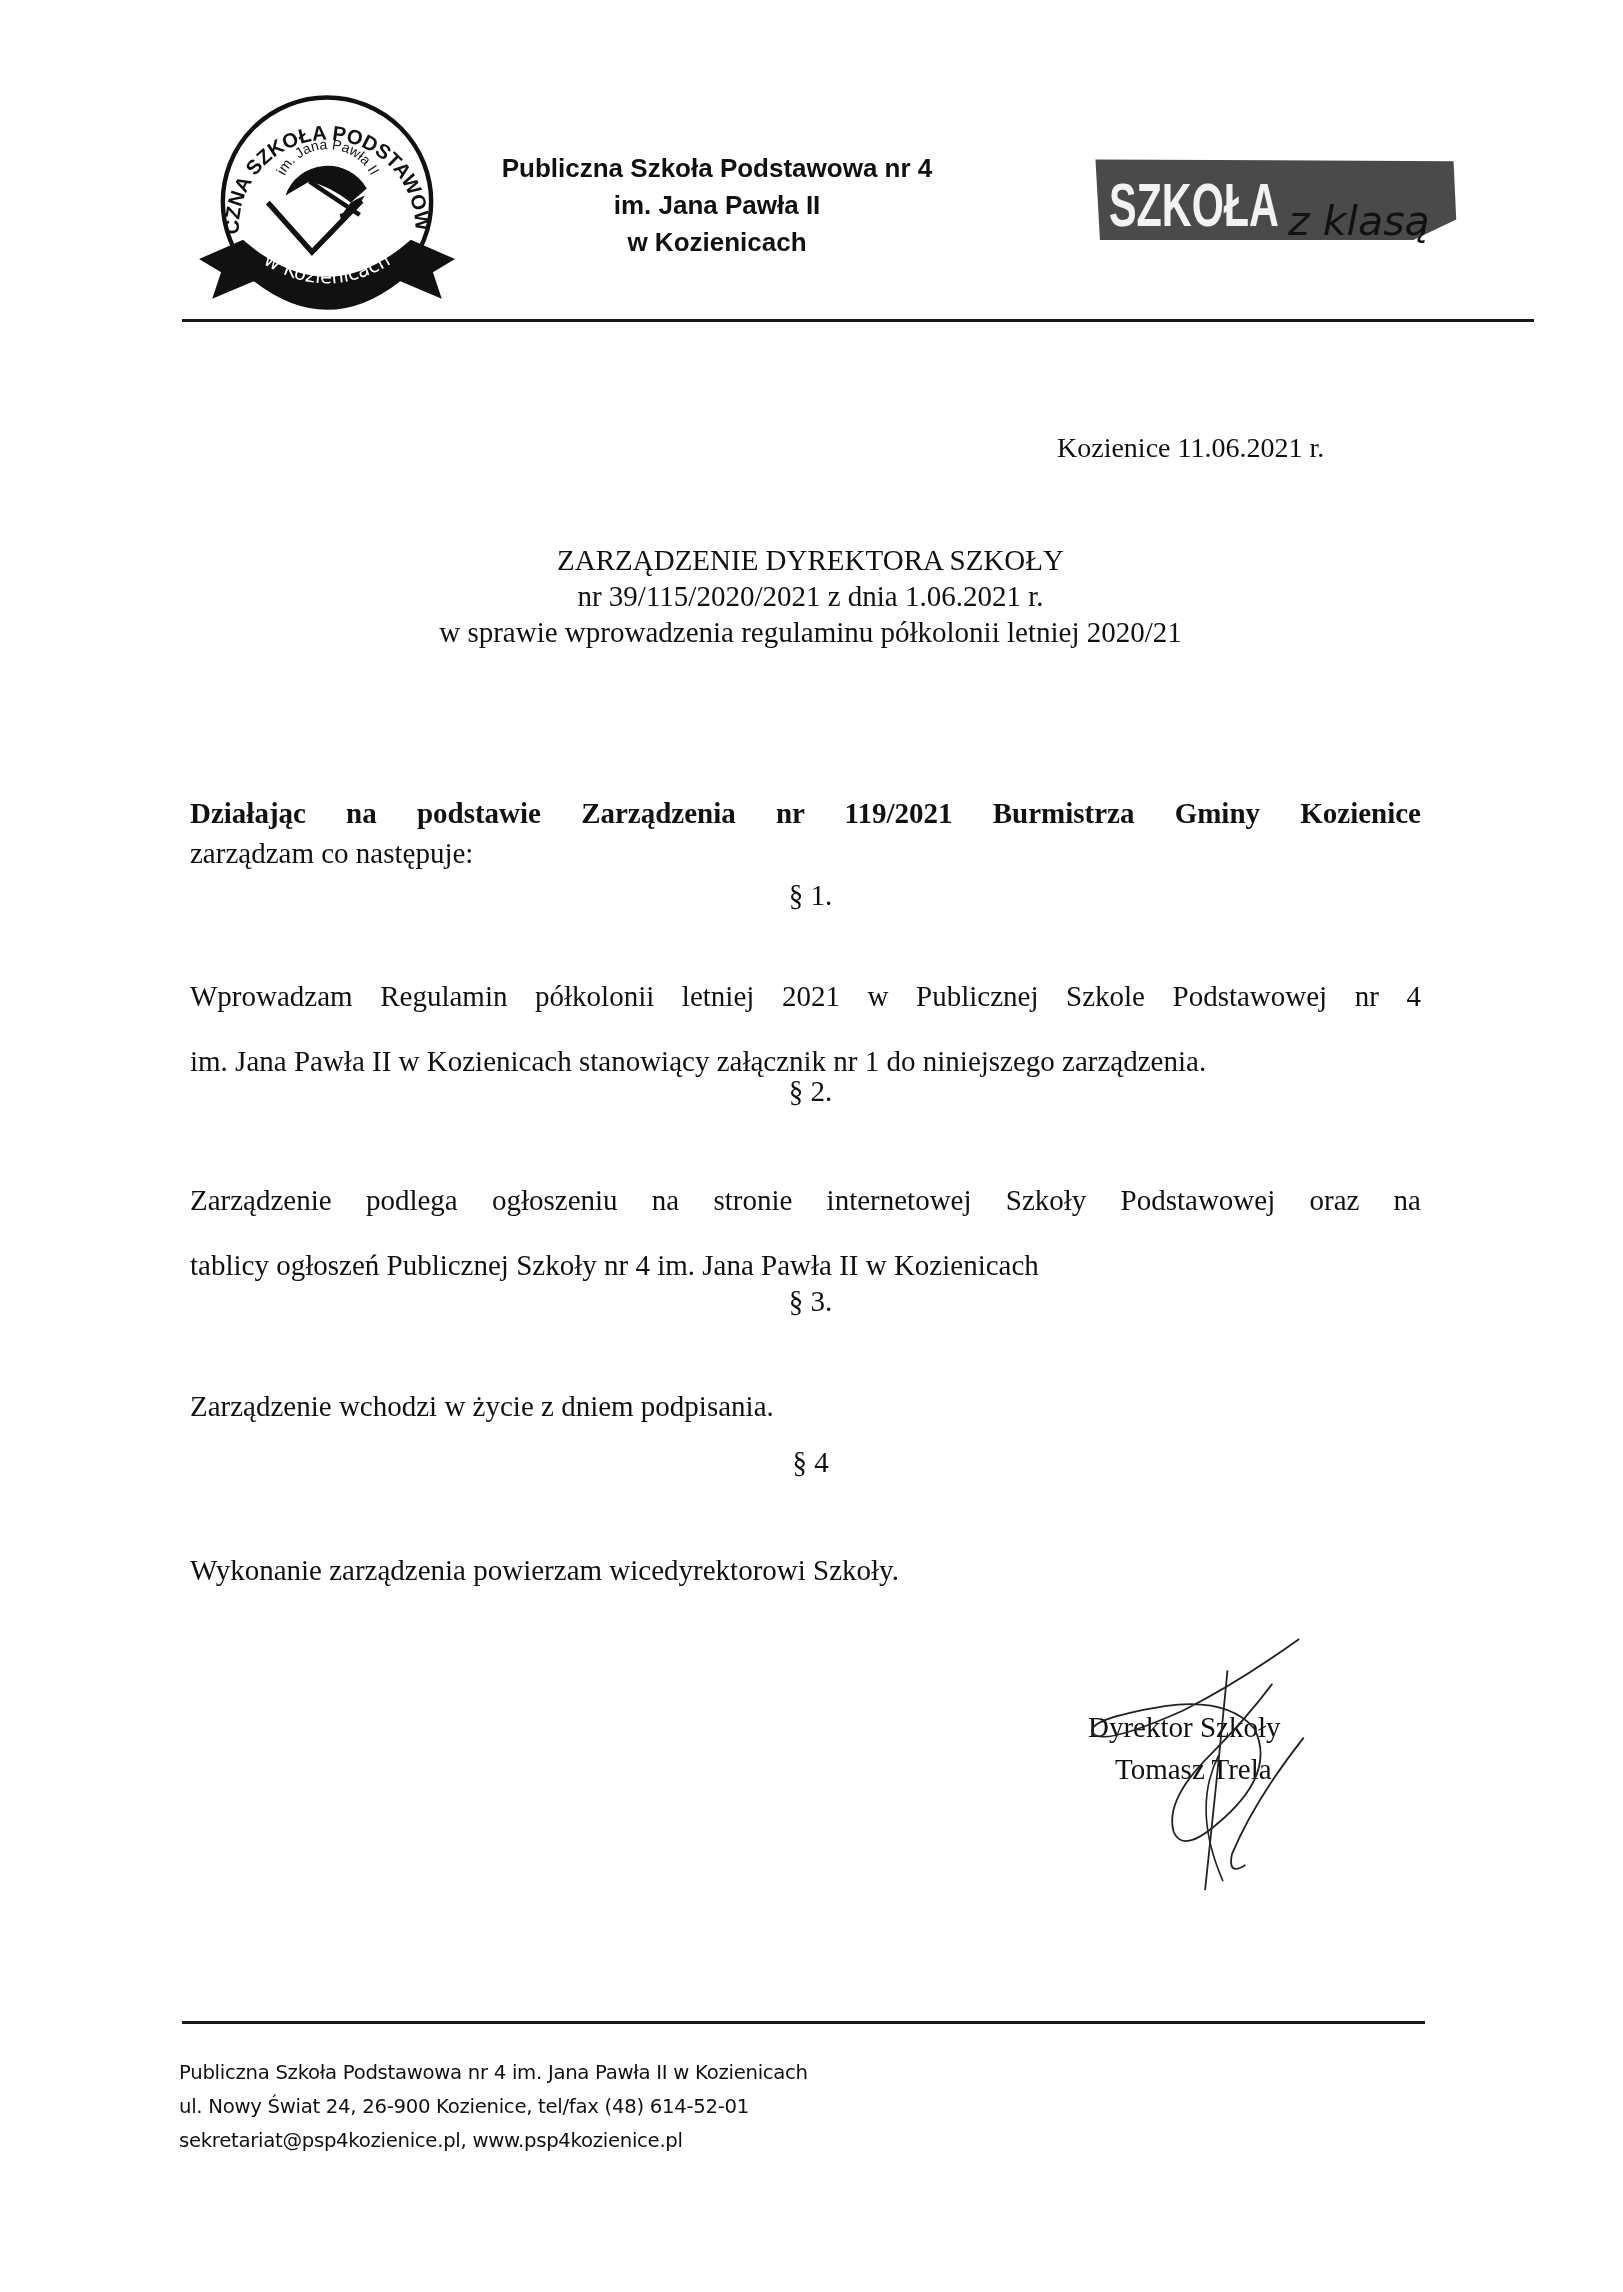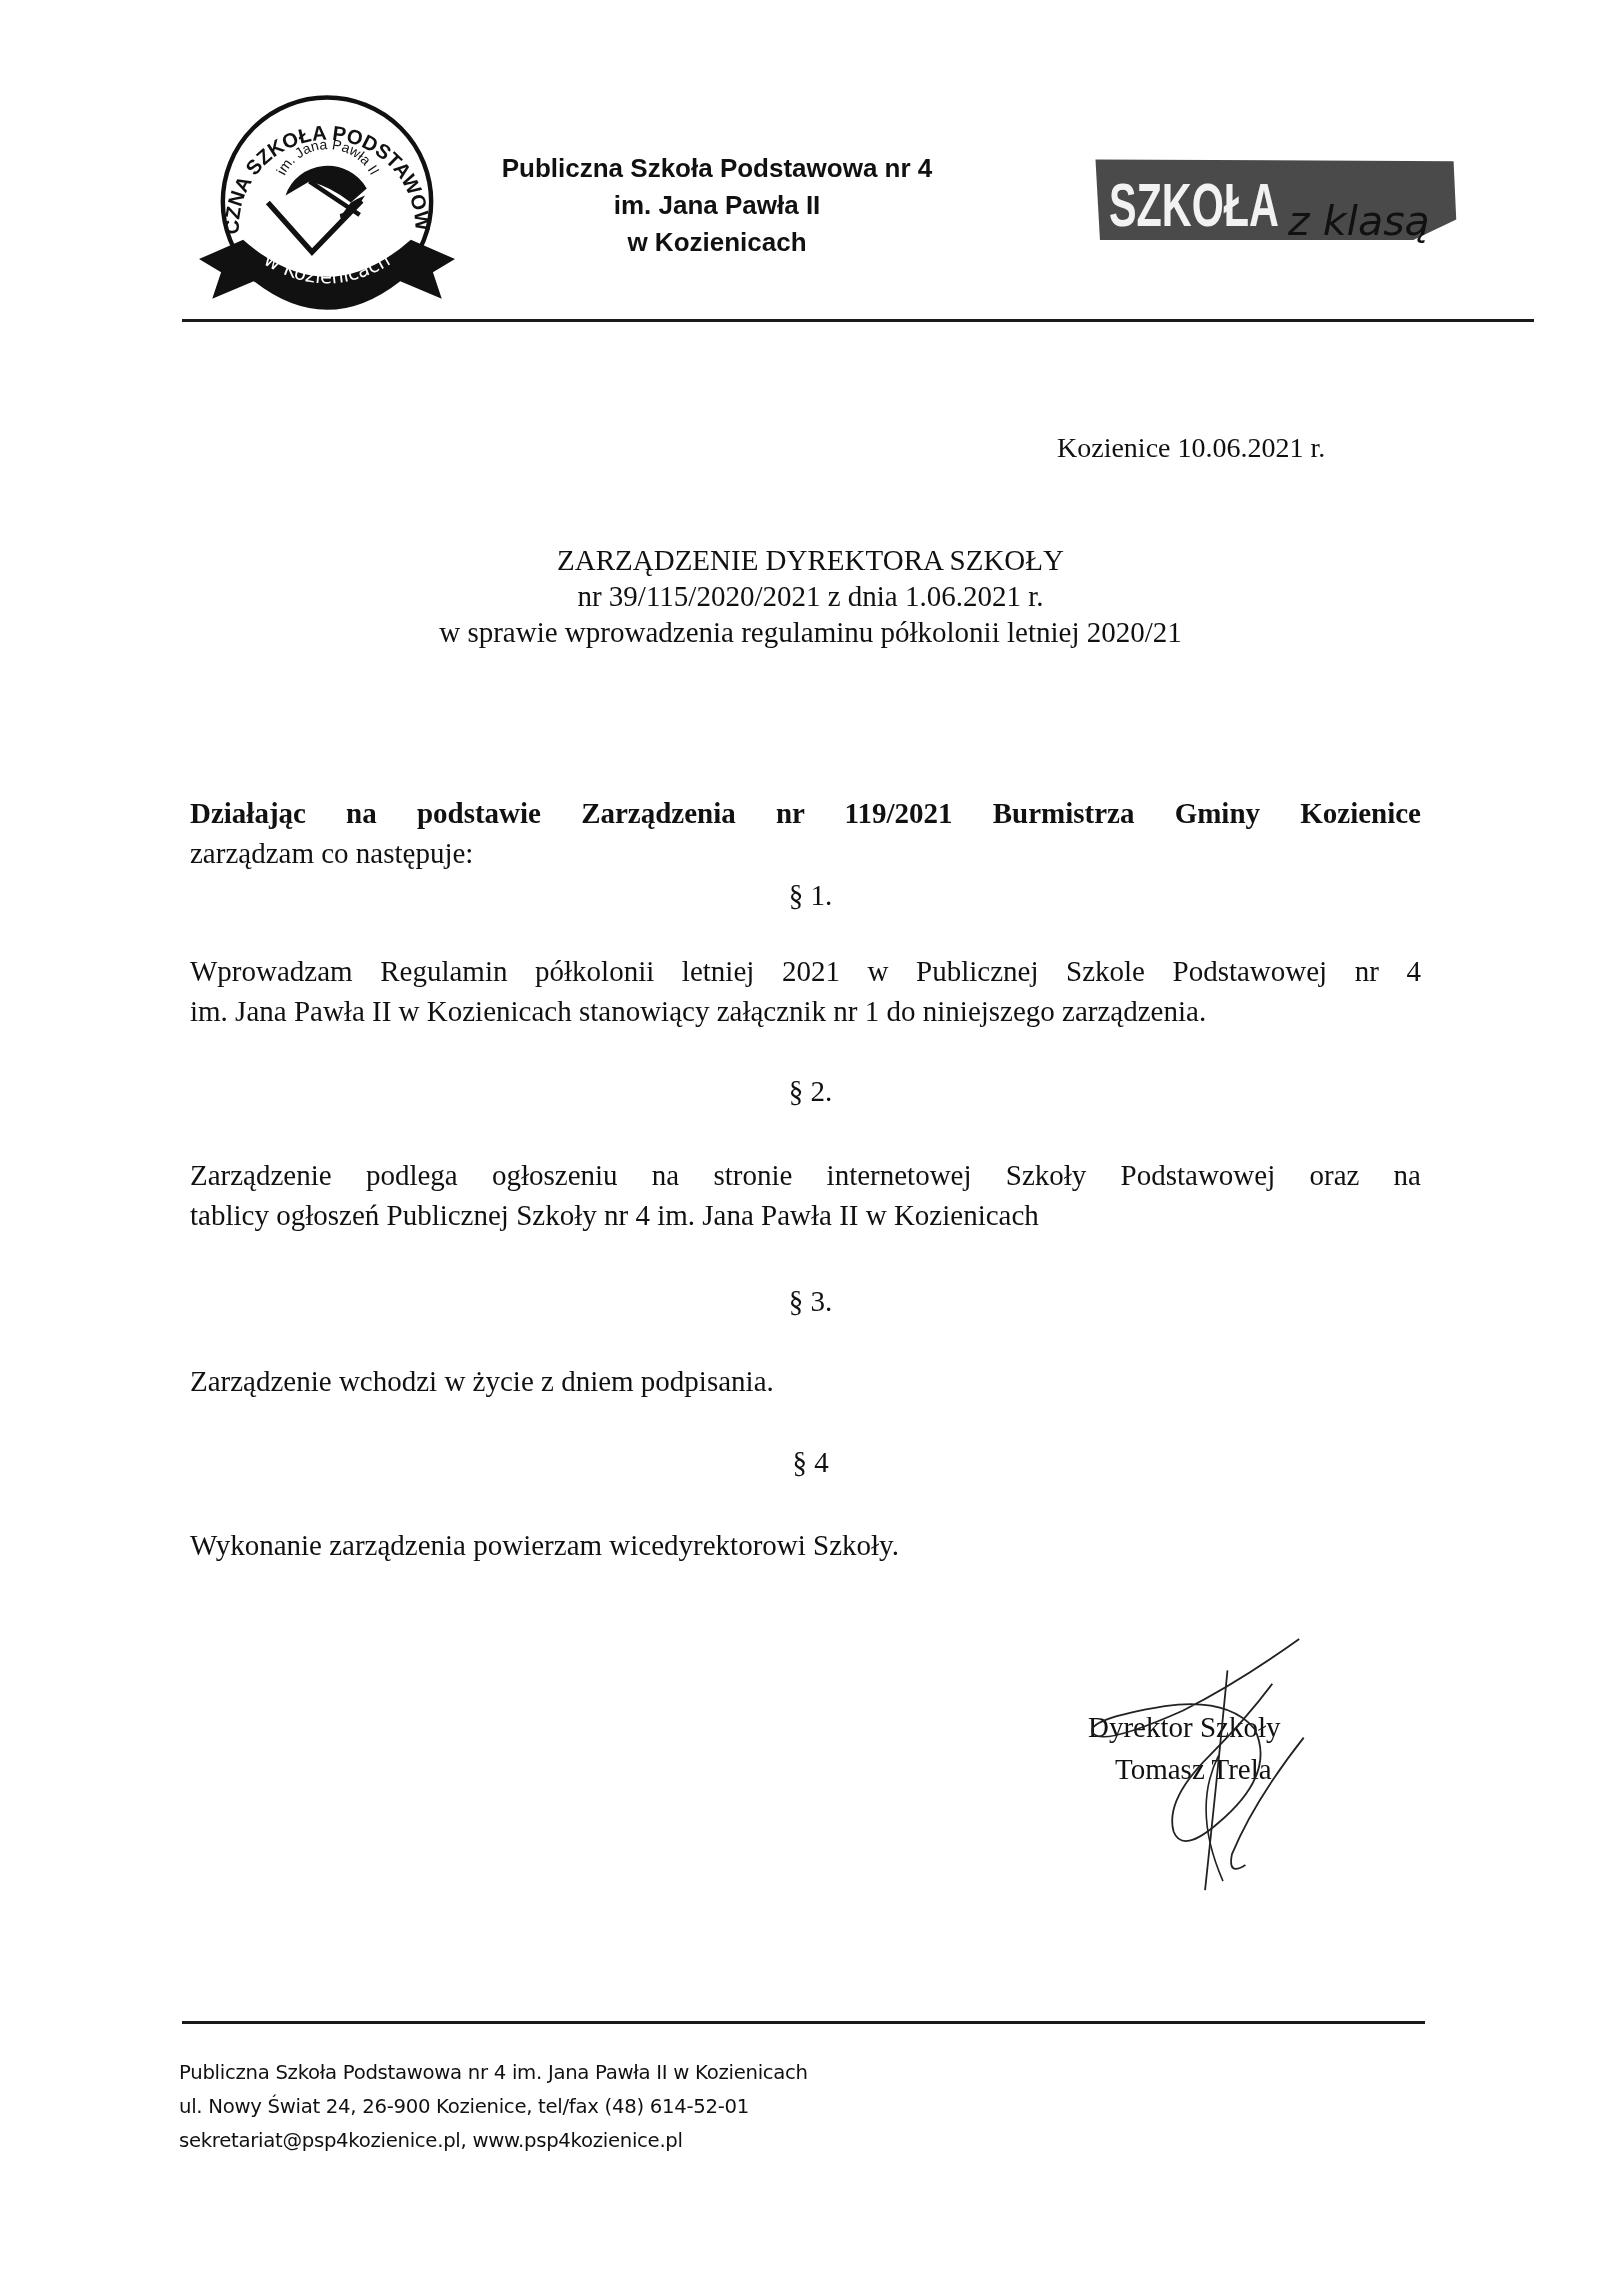--- a/index.html
+++ b/index.html
@@ -15,21 +15,21 @@
 
   
   #date { position: absolute; left: 1057px; top: 432px; font-size: 28px; }
 
   
   #title-block { position: absolute; left: 179px; top: 542px; width: 1263px; text-align: center; font-size: 29px; line-height: 36px; }
 
   
   .para { position: absolute; left: 190px; width: 1231px; font-size: 29px; line-height: 40px; text-align: justify; }
   .para.justify-last { text-align-last: justify; font-weight: bold; }
-  .para-line { display: block; }
+  .para-line { display: block; margin-top: 25px; }
   .section-mark { position: absolute; left: 179px; width: 1263px; text-align: center; font-size: 29px; }
 
   #p-intro-1 { top: 793px; }
   #p-intro-2 { top: 833px; }
   #s1 { top: 879px; }
   #p1 { top: 951px; }
   #s2 { top: 1075px; }
   #p2 { top: 1155px; }
   #s3 { top: 1285px; }
   #p3 { top: 1361px; }
@@ -82,21 +82,21 @@
 </div>
 
 <svg id="badge" viewBox="0 0 420 110">
   <path d="M 5 8 L 405 10 L 408 75 L 360 98 L 10 98 Z" fill="#4a4a4a"></path>
   <text x="20" y="82" font-family="Liberation Sans, sans-serif" font-weight="bold" font-size="68" fill="#f2f2f2" textLength="190" lengthAdjust="spacingAndGlyphs">SZKOŁA</text>
   <text x="220" y="92" font-family="DejaVu Sans, sans-serif" font-size="46" fill="#111" font-style="italic">z klasą</text>
 </svg>
 
 <div id="header-rule"></div>
 
-<div id="date" class="serif">Kozienice 10.06.2021 r.</div>
+<div id="date" class="serif">Kozienice 11.06.2021 r.</div>
 
 <div id="title-block" class="serif">
   <div>ZARZĄDZENIE DYREKTORA SZKOŁY</div>
   <div>nr 39/115/2020/2021 z dnia 1.06.2021 r.</div>
   <div>w sprawie wprowadzenia regulaminu półkolonii letniej 2020/21</div>
 </div>
 
 <div id="p-intro-1" class="para serif justify-last">Działając na podstawie Zarządzenia nr 119/2021 Burmistrza Gminy Kozienice</div>
 <div id="p-intro-2" class="para serif">zarządzam co następuje:</div>
 

